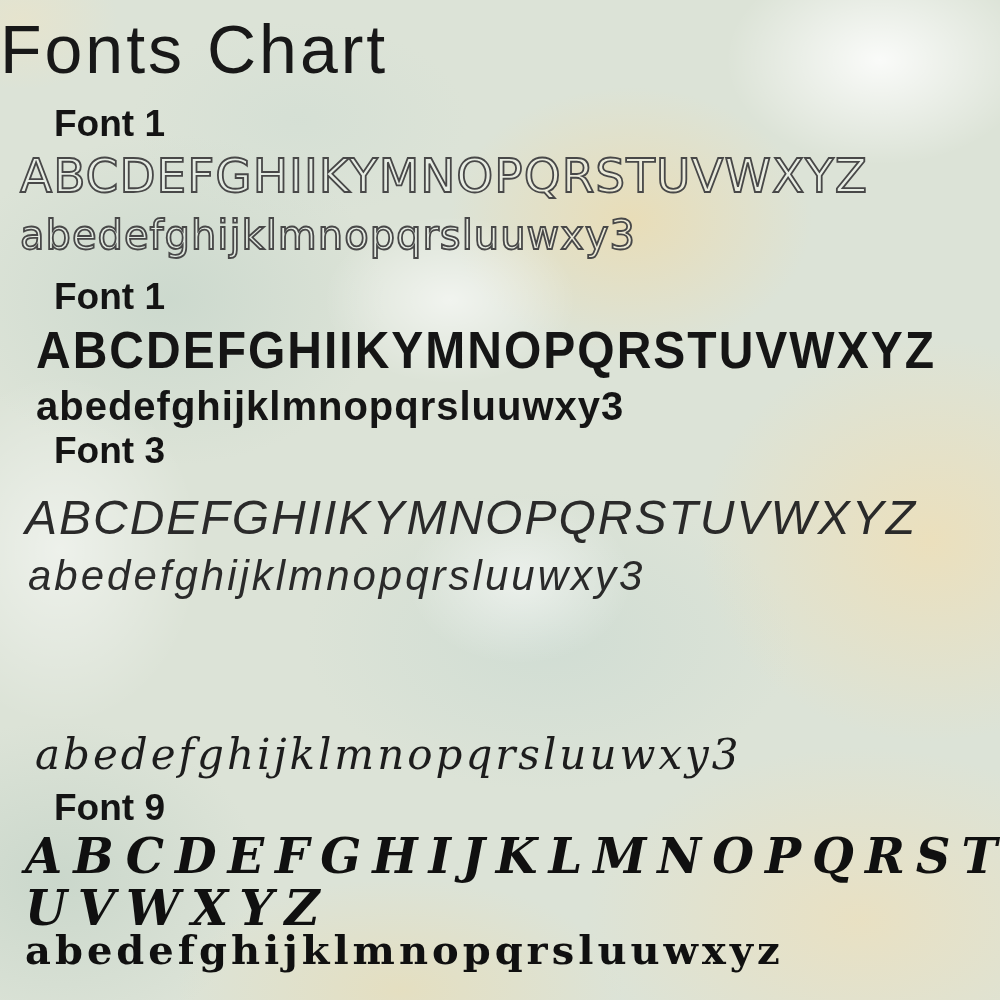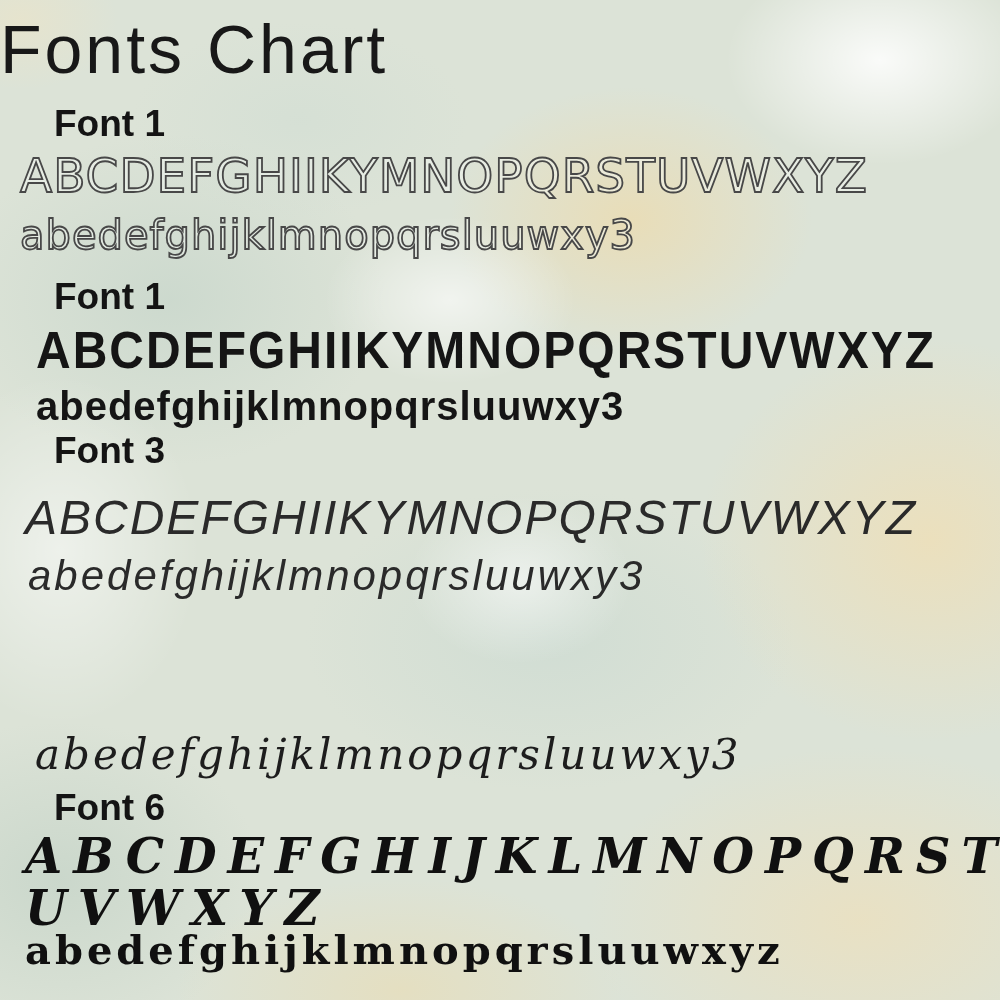--- a/index.html
+++ b/index.html
@@ -120,18 +120,18 @@
   <div class="row flabel label-2">Font 1</div>
   <div class="row f2uc">ABCDEFGHIIKYMNOPQRSTUVWXYZ</div>
   <div class="row f2lc">abedefghijklmnopqrsluuwxy3</div>
 
   <div class="row flabel label-3">Font 3</div>
   <div class="row f3uc">ABCDEFGHIIKYMNOPQRSTUVWXYZ</div>
   <div class="row f3lc">abedefghijklmnopqrsluuwxy3</div>
 
   <div class="row f4lc">abedefghijklmnopqrsluuwxy3</div>
 
-  <div class="row flabel label-5">Font 6</div>
+  <div class="row flabel label-5">Font 9</div>
   <div class="row f5uc1">ABCDEFGHIJKLMNOPQRST</div>
   <div class="row f5uc2">UVWXYZ</div>
   <div class="row f5lc">abedefghijklmnopqrsluuwxyz</div>
 
 </div>
 
 </body></html>

